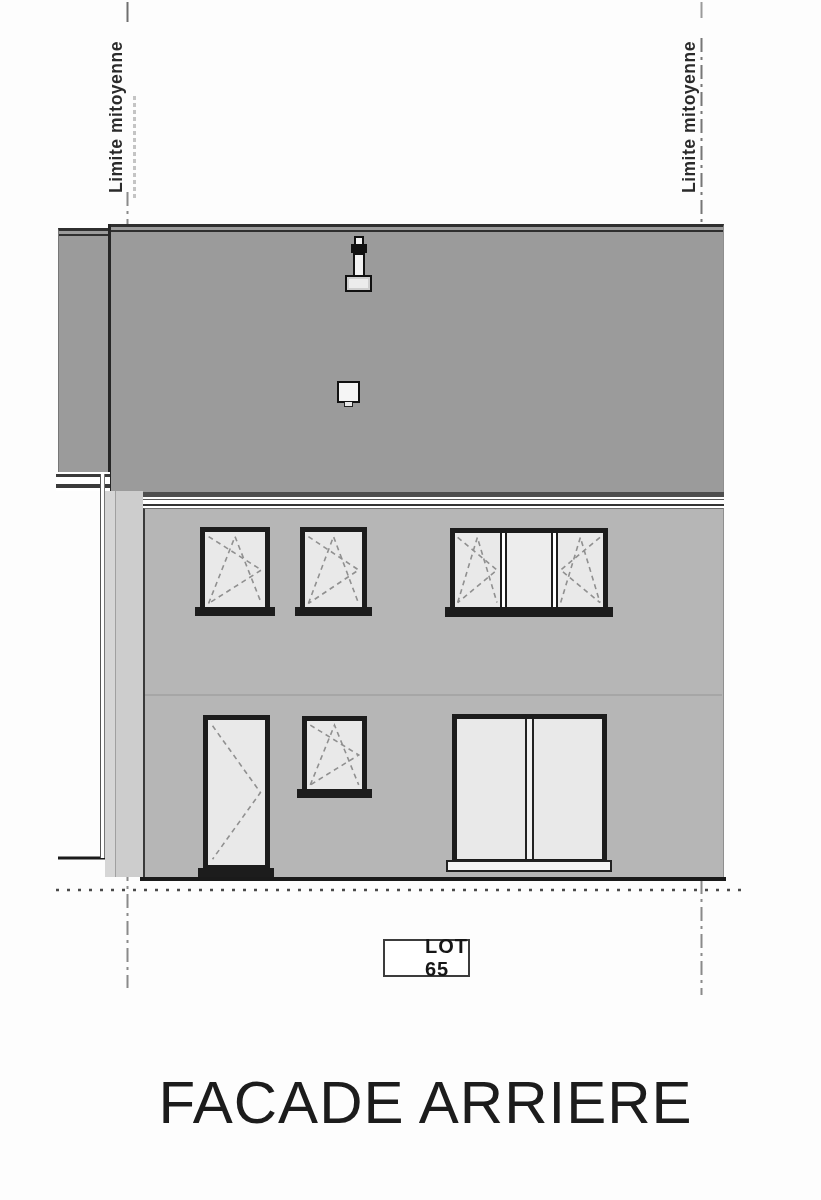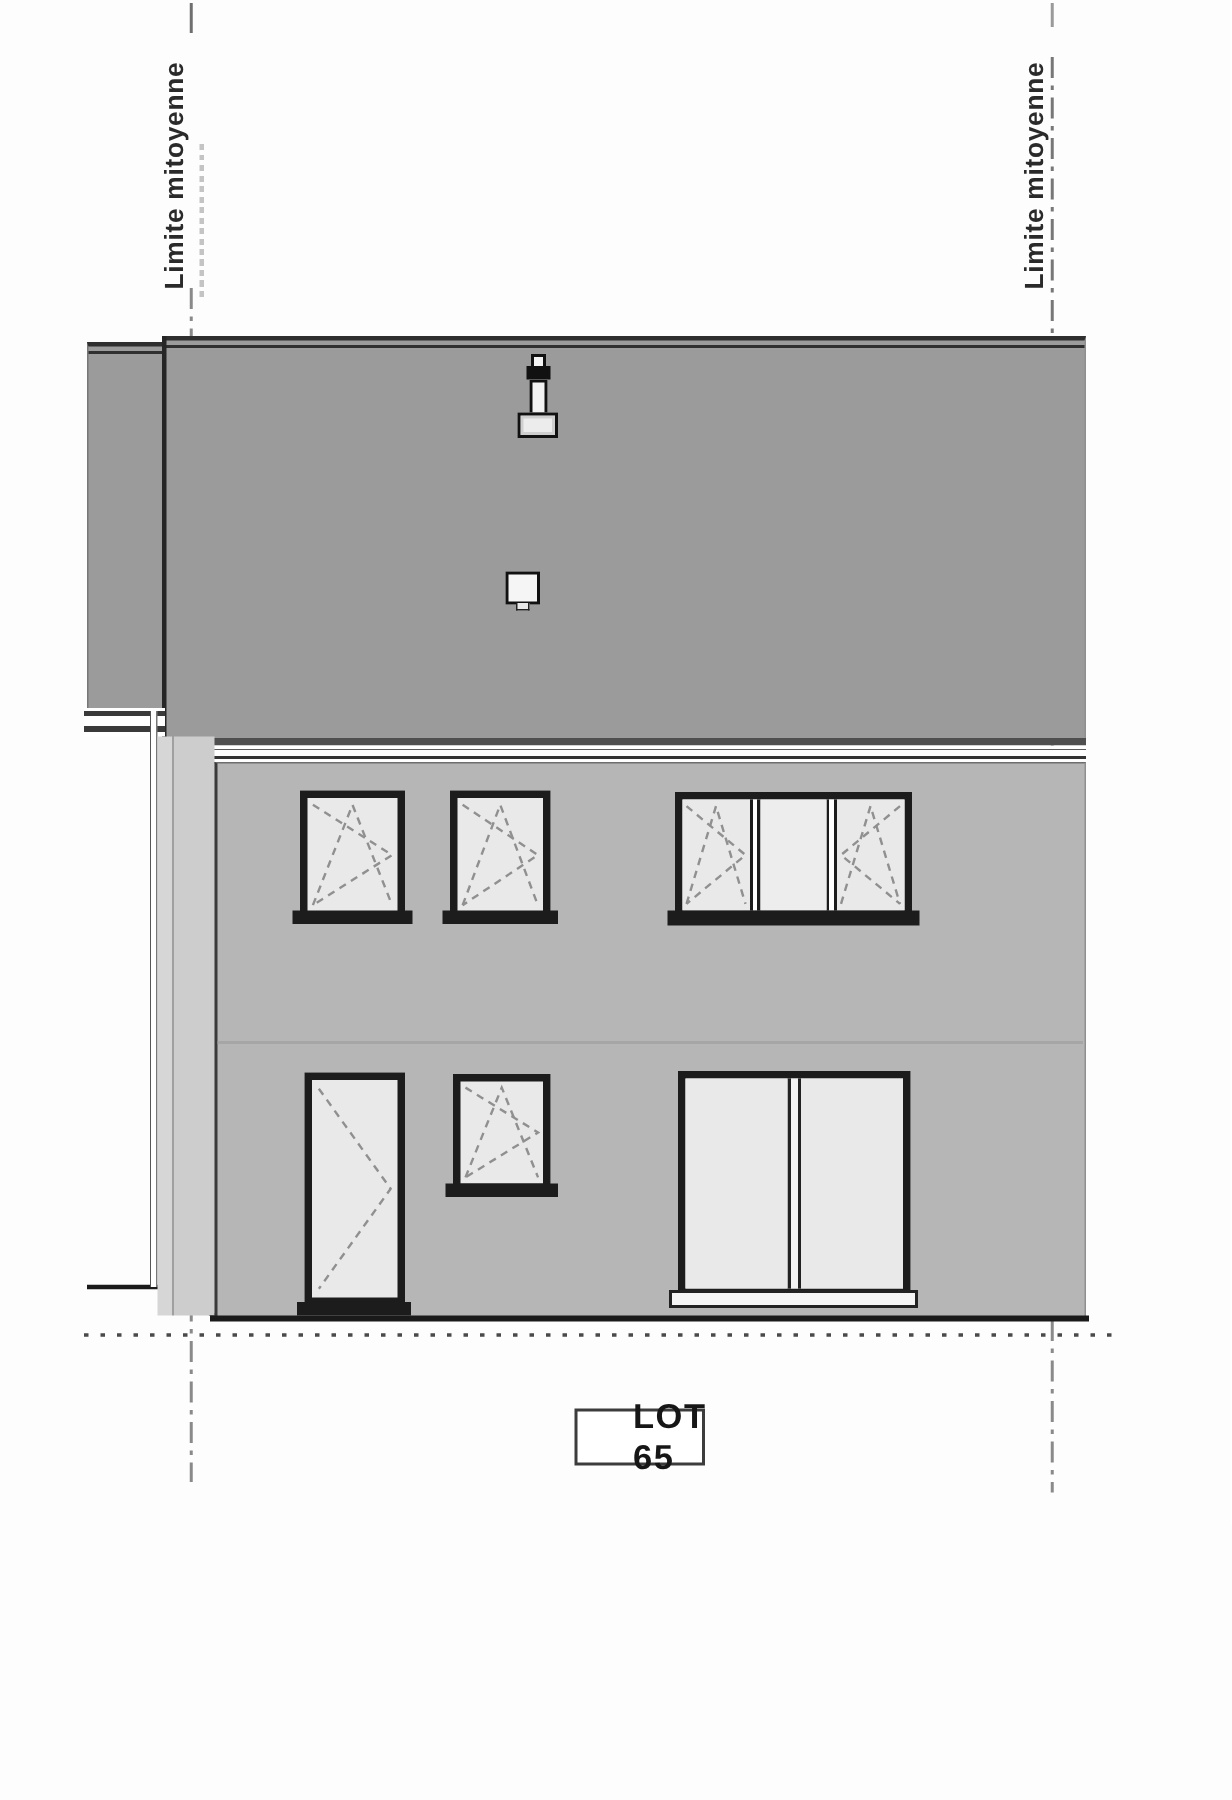--- a/index.html
+++ b/index.html
@@ -51,21 +51,21 @@
   .mullion{width:7px;background:linear-gradient(to right,var(--frame) 0 2px,#fff 2px 5px,var(--frame) 5px);}
   .mullion-light{width:9px;background:linear-gradient(to right,#222 0 2px,#f2f2f2 2px 7px,#222 7px);}
   .dashline{fill:none;stroke:var(--dash);stroke-width:1.6;stroke-dasharray:5 4;vector-effect:non-scaling-stroke;}
   
   .vlabel{position:absolute;white-space:nowrap;font-size:17.5px;font-weight:bold;color:#2a2a2a;
      transform:rotate(-90deg);transform-origin:0 0;letter-spacing:.5px;}
   .ghost-text{left:133px;top:96px;width:3px;height:102px;
      background:repeating-linear-gradient(to bottom,#c4c4c4 0 4px,transparent 4px 7px);}
   .lot-box{left:383px;top:939px;width:87px;height:38px;background:#fff;border:2px solid #3c3c3c;
      display:flex;align-items:center;justify-content:center;}
-  .lot-text{font-size:23px;font-weight:bold;color:#161616;letter-spacing:1px;padding-left:40px;}
+  .lot-text{font-size:20px;font-weight:bold;color:#161616;letter-spacing:1px;padding-left:40px;}
   .title{left:30px;right:0;top:1068px;text-align:center;font-size:60px;color:var(--ink);
      letter-spacing:1px;font-weight:400;}
   .overlay-svg{position:absolute;left:0;top:0;pointer-events:none;}
 </style>
 </head>
 <body>
 
 <div class="canvas">
 
   <svg class="overlay-svg" width="821" height="1200">
@@ -166,14 +166,15 @@
     </div>
   </div>
   <div class="sill-light" style="left:446px;top:860px;width:166px;height:12px;"></div>
 
   <div class="abs wall-base"></div>
 
   <div class="abs lot-box">
     <span class="lot-text">LOT 65</span>
   </div>
 
+  <div class="abs title">FACADE ARRIERE</div>
 
 </div>
 
 </body></html>

